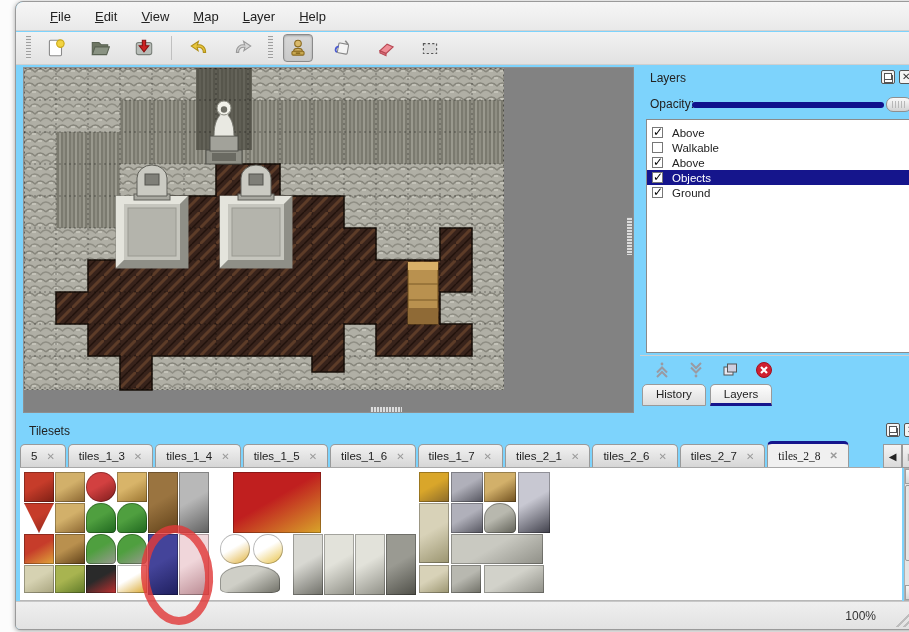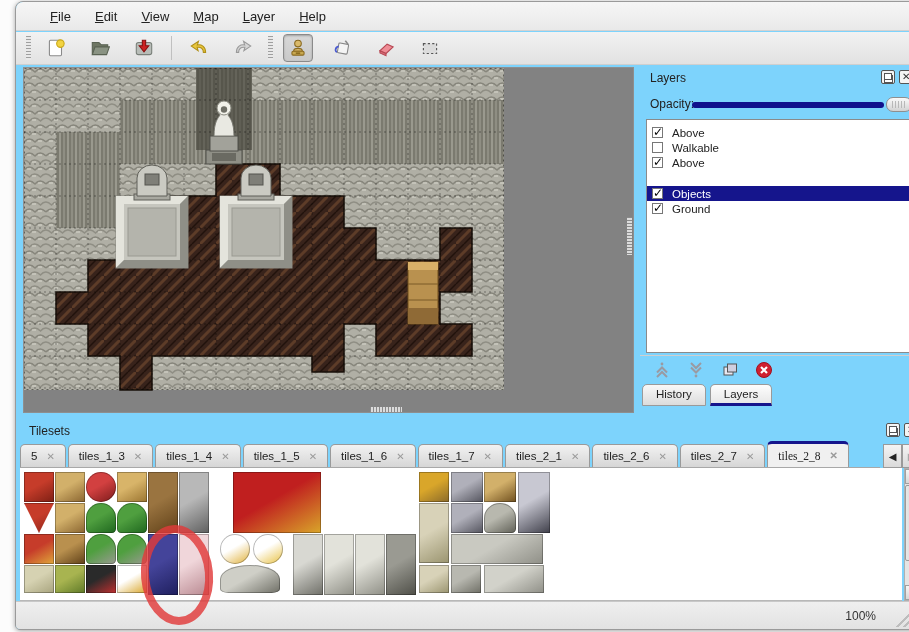--- a/index.html
+++ b/index.html
@@ -41,21 +41,21 @@
   #opacity-row { position:absolute; left:0; top:28px; width:100%; height:20px; }
   #opacity-label { position:absolute; left:10px; top:2px; }
   #opacity-track { position:absolute; left:52px; top:7px; width:192px; height:6px; border-radius:3px; background:#10108c; }
   #opacity-handle { position:absolute; left:246px; top:2px; width:26px; height:15px; border:1px solid #8f8f8f; border-radius:7px;
                     background:linear-gradient(#fafafa,#d2d2d2); }
   #opacity-handle:after { content:""; position:absolute; inset:3px 5px;
                     background:repeating-linear-gradient(90deg,#b8b8b8 0 1px,transparent 1px 3px); }
   #layer-list { position:absolute; left:6px; top:52px; width:265px; height:234px; background:#fff; border:1px solid #8a8a8a;
                 padding-top:5px; overflow:hidden; font-size:11.5px; }
   .layer-row { display:flex; align-items:center; height:15px; padding-left:5px; gap:9px; }
-  .layer-row.selected { background:#15158c; color:#fff;margin-top:16px; }
+  .layer-row.selected { background:#15158c; color:#fff; }
   .cb { width:11px; height:11px; background:#fff; border:1px solid #777; position:relative; flex:none; }
   .cb.checked:before { content:"\2713"; position:absolute; left:0px; top:-3px; font-size:12px; font-weight:bold; color:#000; }
   #layer-btns { position:absolute; left:0; top:288px; width:100%; height:28px; border-top:1px solid #cfcfcf;
                 display:flex; align-items:center; gap:10px; padding-left:10px; }
   .lp-btn { width:24px; height:24px; display:flex; align-items:center; justify-content:center; }
   #panel-tabs { position:absolute; left:2px; top:317px; display:flex; gap:4px; }
   .panel-tab { height:22px; padding:3px 13px 0; font-size:11.5px; border:1px solid #9a9a9a; border-radius:5px 5px 0 0;
                background:linear-gradient(#f8f8f8,#dcdcdc); color:#222; }
   .panel-tab.active { border-bottom:3px solid #15158c; background:linear-gradient(#fdfdfd,#e8e8e8); }
   

